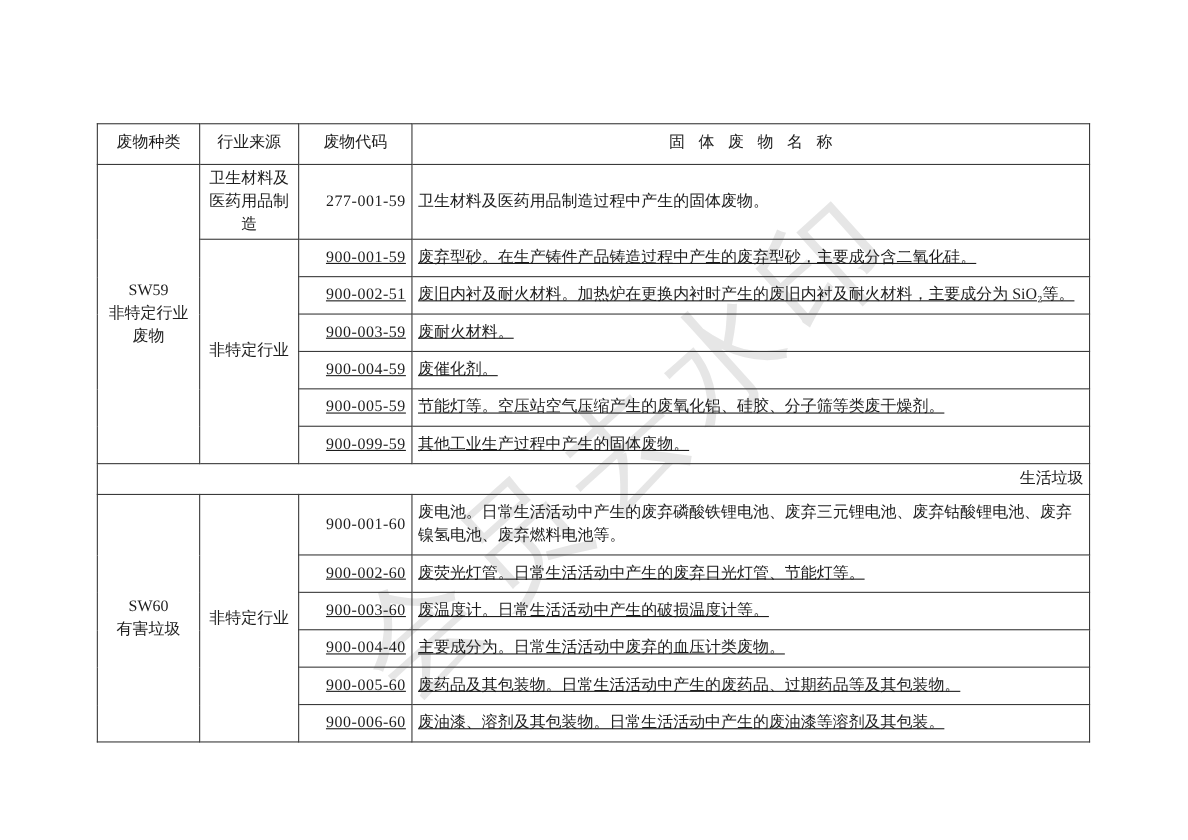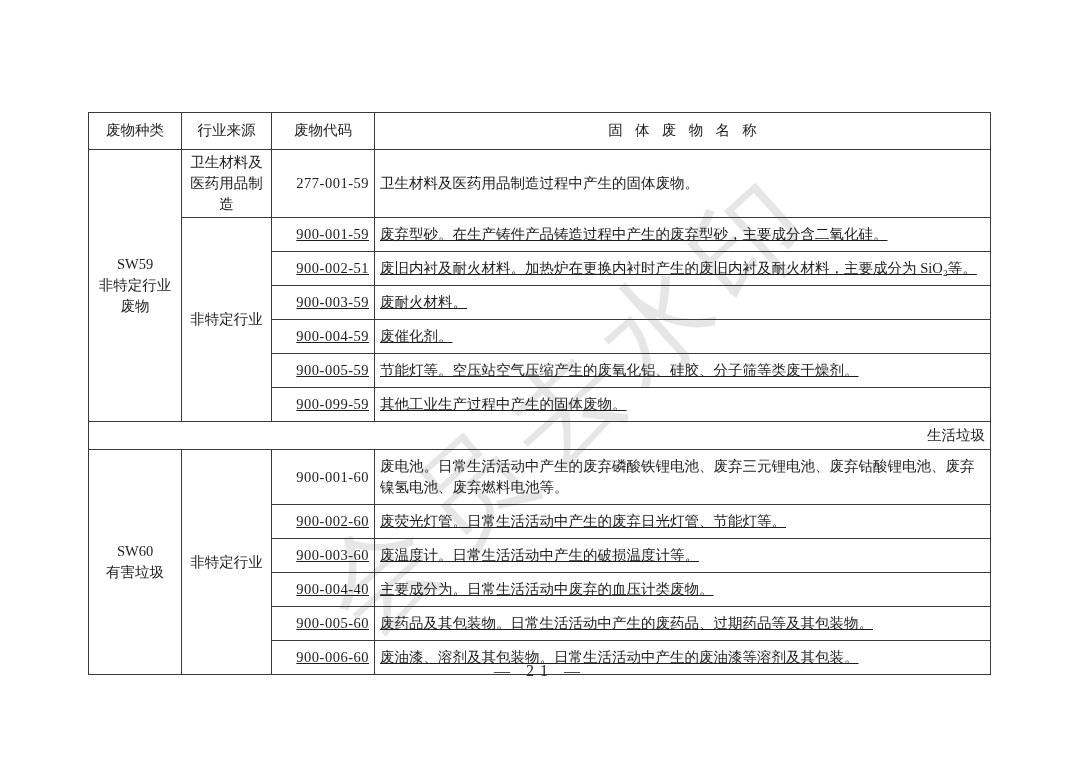--- a/index.html
+++ b/index.html
@@ -178,15 +178,14 @@
         <td class="code-cell">900-005-60</td>
         <td class="desc-cell">废药品及其包装物。日常生活活动中产生的废药品、过期药品等及其包装物。</td>
       </tr>
       <tr class="row-std">
         <td class="code-cell">900-006-60</td>
         <td class="desc-cell">废油漆、溶剂及其包装物。日常生活活动中产生的废油漆等溶剂及其包装。</td>
       </tr>
     </tbody>
   </table>
 
-  <div class="page-footer">— 21 —</div>
 
 </div>
 
 </body></html>

